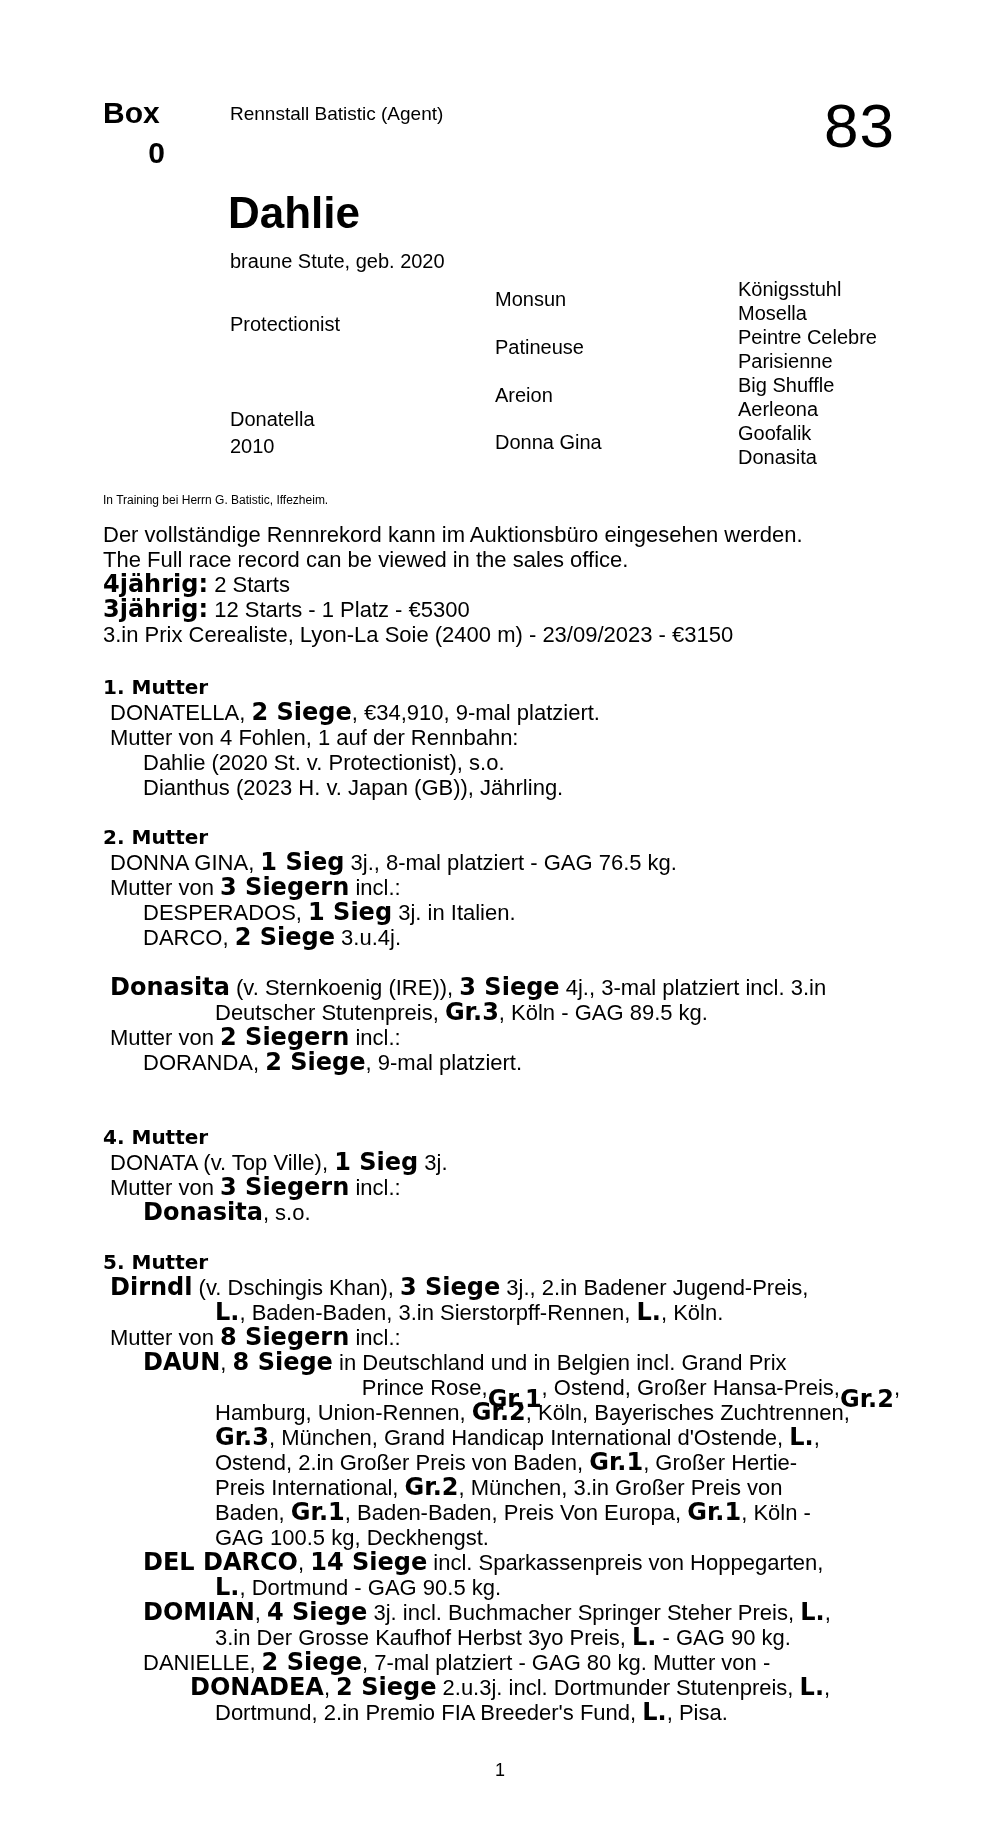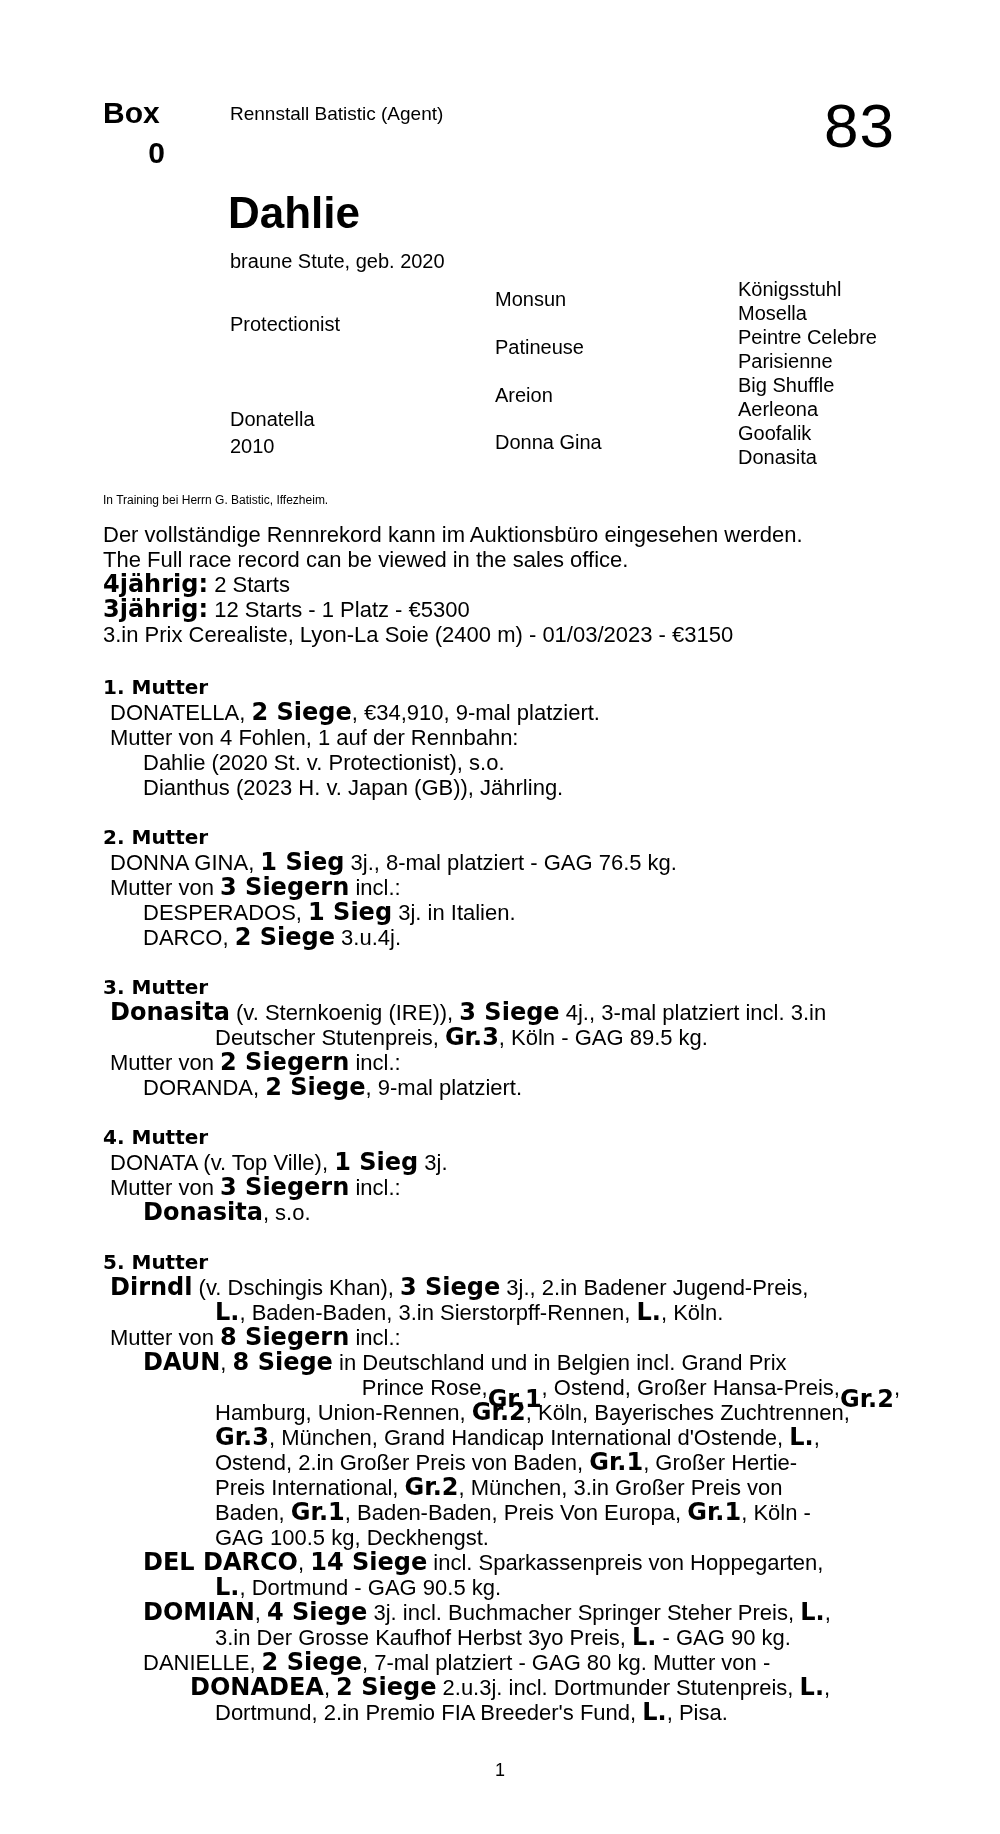--- a/index.html
+++ b/index.html
@@ -56,41 +56,40 @@
   <div>Donasita</div>
 </div>
 
 <div class="abs training">In Training bei Herrn G. Batistic, Iffezheim.</div>
 
 <div class="body-text">
   <div class="line">Der vollständige Rennrekord kann im Auktionsbüro eingesehen werden.</div>
   <div class="line">The Full race record can be viewed in the sales office.</div>
   <div class="line"><span class="blk">4jährig:</span><span> 2 Starts</span></div>
   <div class="line"><span class="blk">3jährig:</span><span> 12 Starts - 1 Platz - €5300</span></div>
-  <div class="line">3.in Prix Cerealiste, Lyon-La Soie (2400 m) - 01/03/2023 - €3150</div>
+  <div class="line">3.in Prix Cerealiste, Lyon-La Soie (2400 m) - 23/09/2023 - €3150</div>
 </div>
 
 <div class="sec" style="top:675px;">
   <div class="h">1. Mutter</div>
   <div class="line i1"><span>DONATELLA, </span><span class="blk">2 Siege</span><span>, €34,910, 9-mal platziert.</span></div>
   <div class="line i1">Mutter von 4 Fohlen, 1 auf der Rennbahn:</div>
   <div class="line i2">Dahlie (2020 St. v. Protectionist), s.o.</div>
   <div class="line i2">Dianthus (2023 H. v. Japan (GB)), Jährling.</div>
 </div>
 
 <div class="sec" style="top:825px;">
   <div class="h">2. Mutter</div>
   <div class="line i1"><span>DONNA GINA, </span><span class="blk">1 Sieg</span><span> 3j., 8-mal platziert - GAG 76.5 kg.</span></div>
   <div class="line i1"><span>Mutter von </span><span class="blk">3 Siegern</span><span> incl.:</span></div>
   <div class="line i2"><span>DESPERADOS, </span><span class="blk">1 Sieg</span><span> 3j. in Italien.</span></div>
   <div class="line i2"><span>DARCO, </span><span class="blk">2 Siege</span><span> 3.u.4j.</span></div>
 </div>
 
 <div class="sec" style="top:975px;">
-  <div class="h">3. Mutter</div>
   <div class="line i1"><span class="blk">Donasita</span><span> (v. Sternkoenig (IRE)), </span><span class="blk">3 Siege</span><span> 4j., 3-mal platziert incl. 3.in</span></div>
   <div class="line c1"><span>Deutscher Stutenpreis, </span><span class="blk">Gr.3</span><span>, Köln - GAG 89.5 kg.</span></div>
   <div class="line i1"><span>Mutter von </span><span class="blk">2 Siegern</span><span> incl.:</span></div>
   <div class="line i2"><span>DORANDA, </span><span class="blk">2 Siege</span><span>, 9-mal platziert.</span></div>
 </div>
 
 <div class="sec" style="top:1125px;">
   <div class="h">4. Mutter</div>
   <div class="line i1"><span>DONATA (v. Top Ville), </span><span class="blk">1 Sieg</span><span> 3j.</span></div>
   <div class="line i1"><span>Mutter von </span><span class="blk">3 Siegern</span><span> incl.:</span></div>

